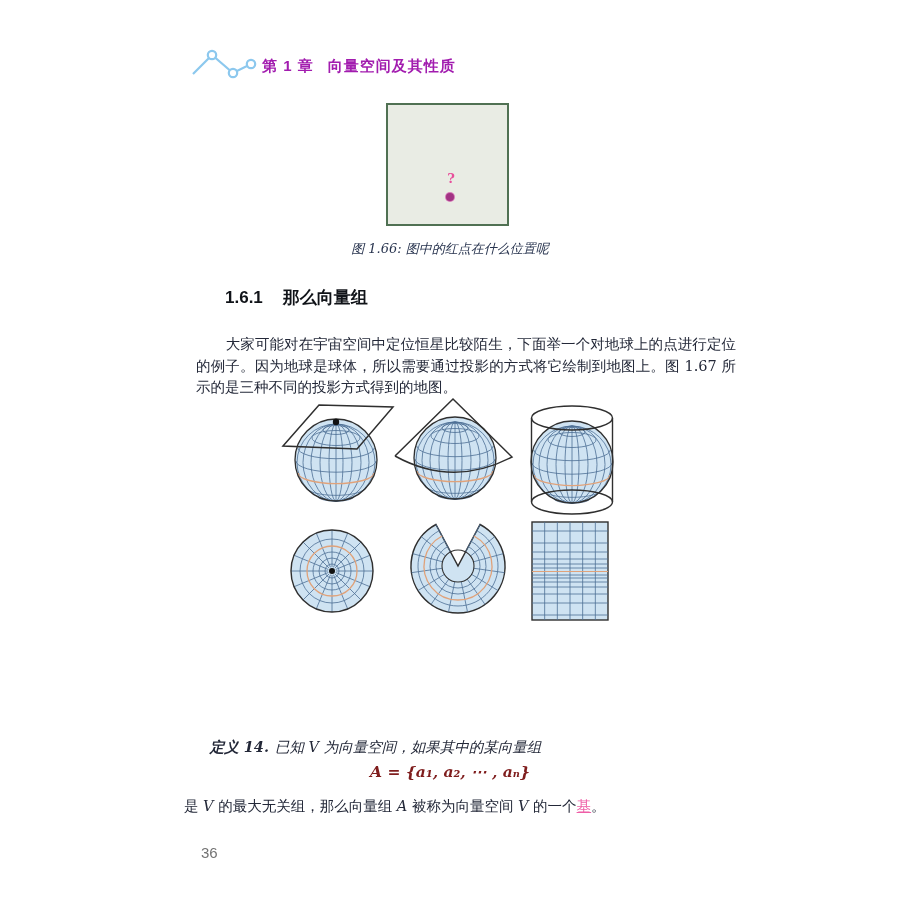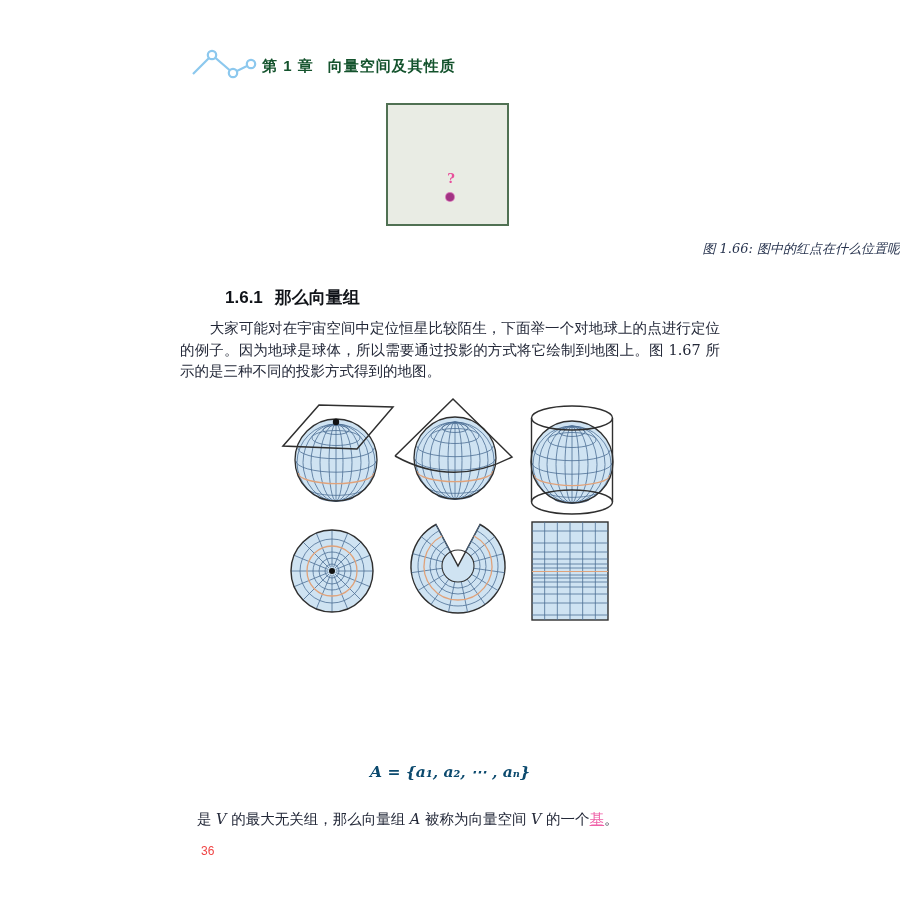--- a/index.html
+++ b/index.html
@@ -2,61 +2,61 @@
 <html><head>
 <meta charset="utf-8">
 <style>
   html,body{margin:0;padding:0;background:#ffffff;}
   .page{position:relative;width:900px;height:900px;background:#ffffff;overflow:hidden;
         font-family:"DejaVu Serif",serif;}
 
   
   .hdr-logo{position:absolute;left:188px;top:46px;}
   .hdr-text{position:absolute;left:262px;top:57px;font-family:"Liberation Sans",sans-serif;
-            font-weight:bold;font-size:15px;color:#14532d;letter-spacing:1px;white-space:nowrap;}
+            font-weight:bold;font-size:15px;color:#a21caf;letter-spacing:1px;white-space:nowrap;}
   .hdr-text .gap{display:inline-block;width:14px;}
 
   
   .sq166{position:absolute;left:386px;top:103px;width:123px;height:123px;
          background:#e9ece4;border:2px solid #507153;box-sizing:border-box;}
   .q166{position:absolute;left:55px;top:66px;width:16px;text-align:center;
         color:#e84f9b;font-weight:bold;font-size:13px;font-family:"DejaVu Serif",serif;}
   .dot166{position:absolute;left:58px;top:88px;width:8px;height:8px;border-radius:50%;
           background:#a23384;box-shadow:0 0 0 1px #d77ab8;}
 
   .cap{position:absolute;left:0;width:900px;text-align:center;font-style:italic;
        font-size:13px;color:#28344f;font-family:"DejaVu Serif",serif;}
-  .cap166{top:240px;text-align:right;}
+  .cap166{top:240px;}
   .cap167{top:641px;}
 
   .sec-h{position:absolute;left:225px;top:286px;margin:0;font-family:"Liberation Sans",sans-serif;
          font-size:17px;font-weight:bold;color:#101318;}
-  .sec-h .num{margin-right:12px;}
-
-  .para{position:absolute;left:180px;width:540px;margin:0;font-size:14.5px;line-height:21.6px;
+  .sec-h .num{margin-right:20px;}
+
+  .para{position:absolute;left:180px;width:540px;margin:16px;font-size:14.5px;line-height:21.6px;
         color:#232838;text-align:justify;text-indent:2.05em;}
   .p1{top:318px;}
   .p2{top:672px;}
 
   .fig167{position:absolute;left:250px;top:385px;}
 
   .defp{position:absolute;left:180px;top:736px;width:540px;margin:0;font-size:14.5px;
         line-height:21.6px;color:#232838;font-style:italic;text-indent:2.05em;}
   .defp .lbl{font-weight:bold;margin-right:6px;}
   .cal{font-family:"DejaVu Serif",serif;font-style:italic;}
 
   .formula{position:absolute;left:0;top:762px;width:900px;text-align:center;
-           font-size:15.5px;font-style:italic;font-weight:600;color:#0c4a6e;}
-
-  .closing{position:absolute;left:180px;top:792px;width:540px;margin:17px;font-size:14.5px;
+           font-size:15.5px;font-style:italic;font-weight:600;color:#7f1d1d;}
+
+  .closing{position:absolute;left:180px;top:792px;width:540px;margin:4px;font-size:14.5px;
            line-height:21.6px;color:#232838;}
   .closing .hl{color:#ef5fa7;text-decoration:underline;}
 
   .pagenum{position:absolute;left:201px;top:844px;font-family:"Liberation Sans",sans-serif;
-           font-size:12px;color:#ef4444;}
+           font-size:15px;color:#737373;}
 </style>
 </head>
 <body>
 
 <div class="page">
 
   <svg class="hdr-logo" width="72" height="36" viewBox="0 0 72 36">
     <polyline points="5,28 24,9 45,27 63,18" fill="none" stroke="#8cc8ee" stroke-width="2.2"></polyline>
     <circle cx="24" cy="9" r="4.2" fill="#ffffff" stroke="#8cc8ee" stroke-width="2.2"></circle>
     <circle cx="45" cy="27" r="4.2" fill="#ffffff" stroke="#8cc8ee" stroke-width="2.2"></circle>
@@ -203,20 +203,23 @@
         <line x1="282" y1="197" x2="358" y2="197" stroke="#4d6f94" stroke-width="0.8"></line>
         <line x1="282" y1="202" x2="358" y2="202" stroke="#4d6f94" stroke-width="0.8"></line>
         <line x1="282" y1="209" x2="358" y2="209" stroke="#4d6f94" stroke-width="0.8"></line>
         <line x1="282" y1="218" x2="358" y2="218" stroke="#4d6f94" stroke-width="0.8"></line>
         <line x1="282" y1="230" x2="358" y2="230" stroke="#4d6f94" stroke-width="0.8"></line>
         <line x1="282" y1="186.5" x2="358" y2="186.5" stroke="#e0a27a" stroke-width="1.2"></line>
       </g>
   </svg>
 
 
+  <p class="defp">
+    <span class="lbl">定义 14.</span><span>已知 </span><span class="cal">V</span><span> 为向量空间，如果其中的某向量组</span>
+  </p>
 
   <div class="formula">A = {a₁, a₂, ⋯ , aₙ}</div>
 
   <p class="closing">
     <span>是 </span><span class="cal">V</span><span> 的最大无关组，那么向量组 </span><span class="cal">A</span><span> 被称为向量空间 </span><span class="cal">V</span><span> 的一个</span><span class="hl">基</span><span>。</span>
   </p>
 
   <div class="pagenum">36</div>
 </div>
 

